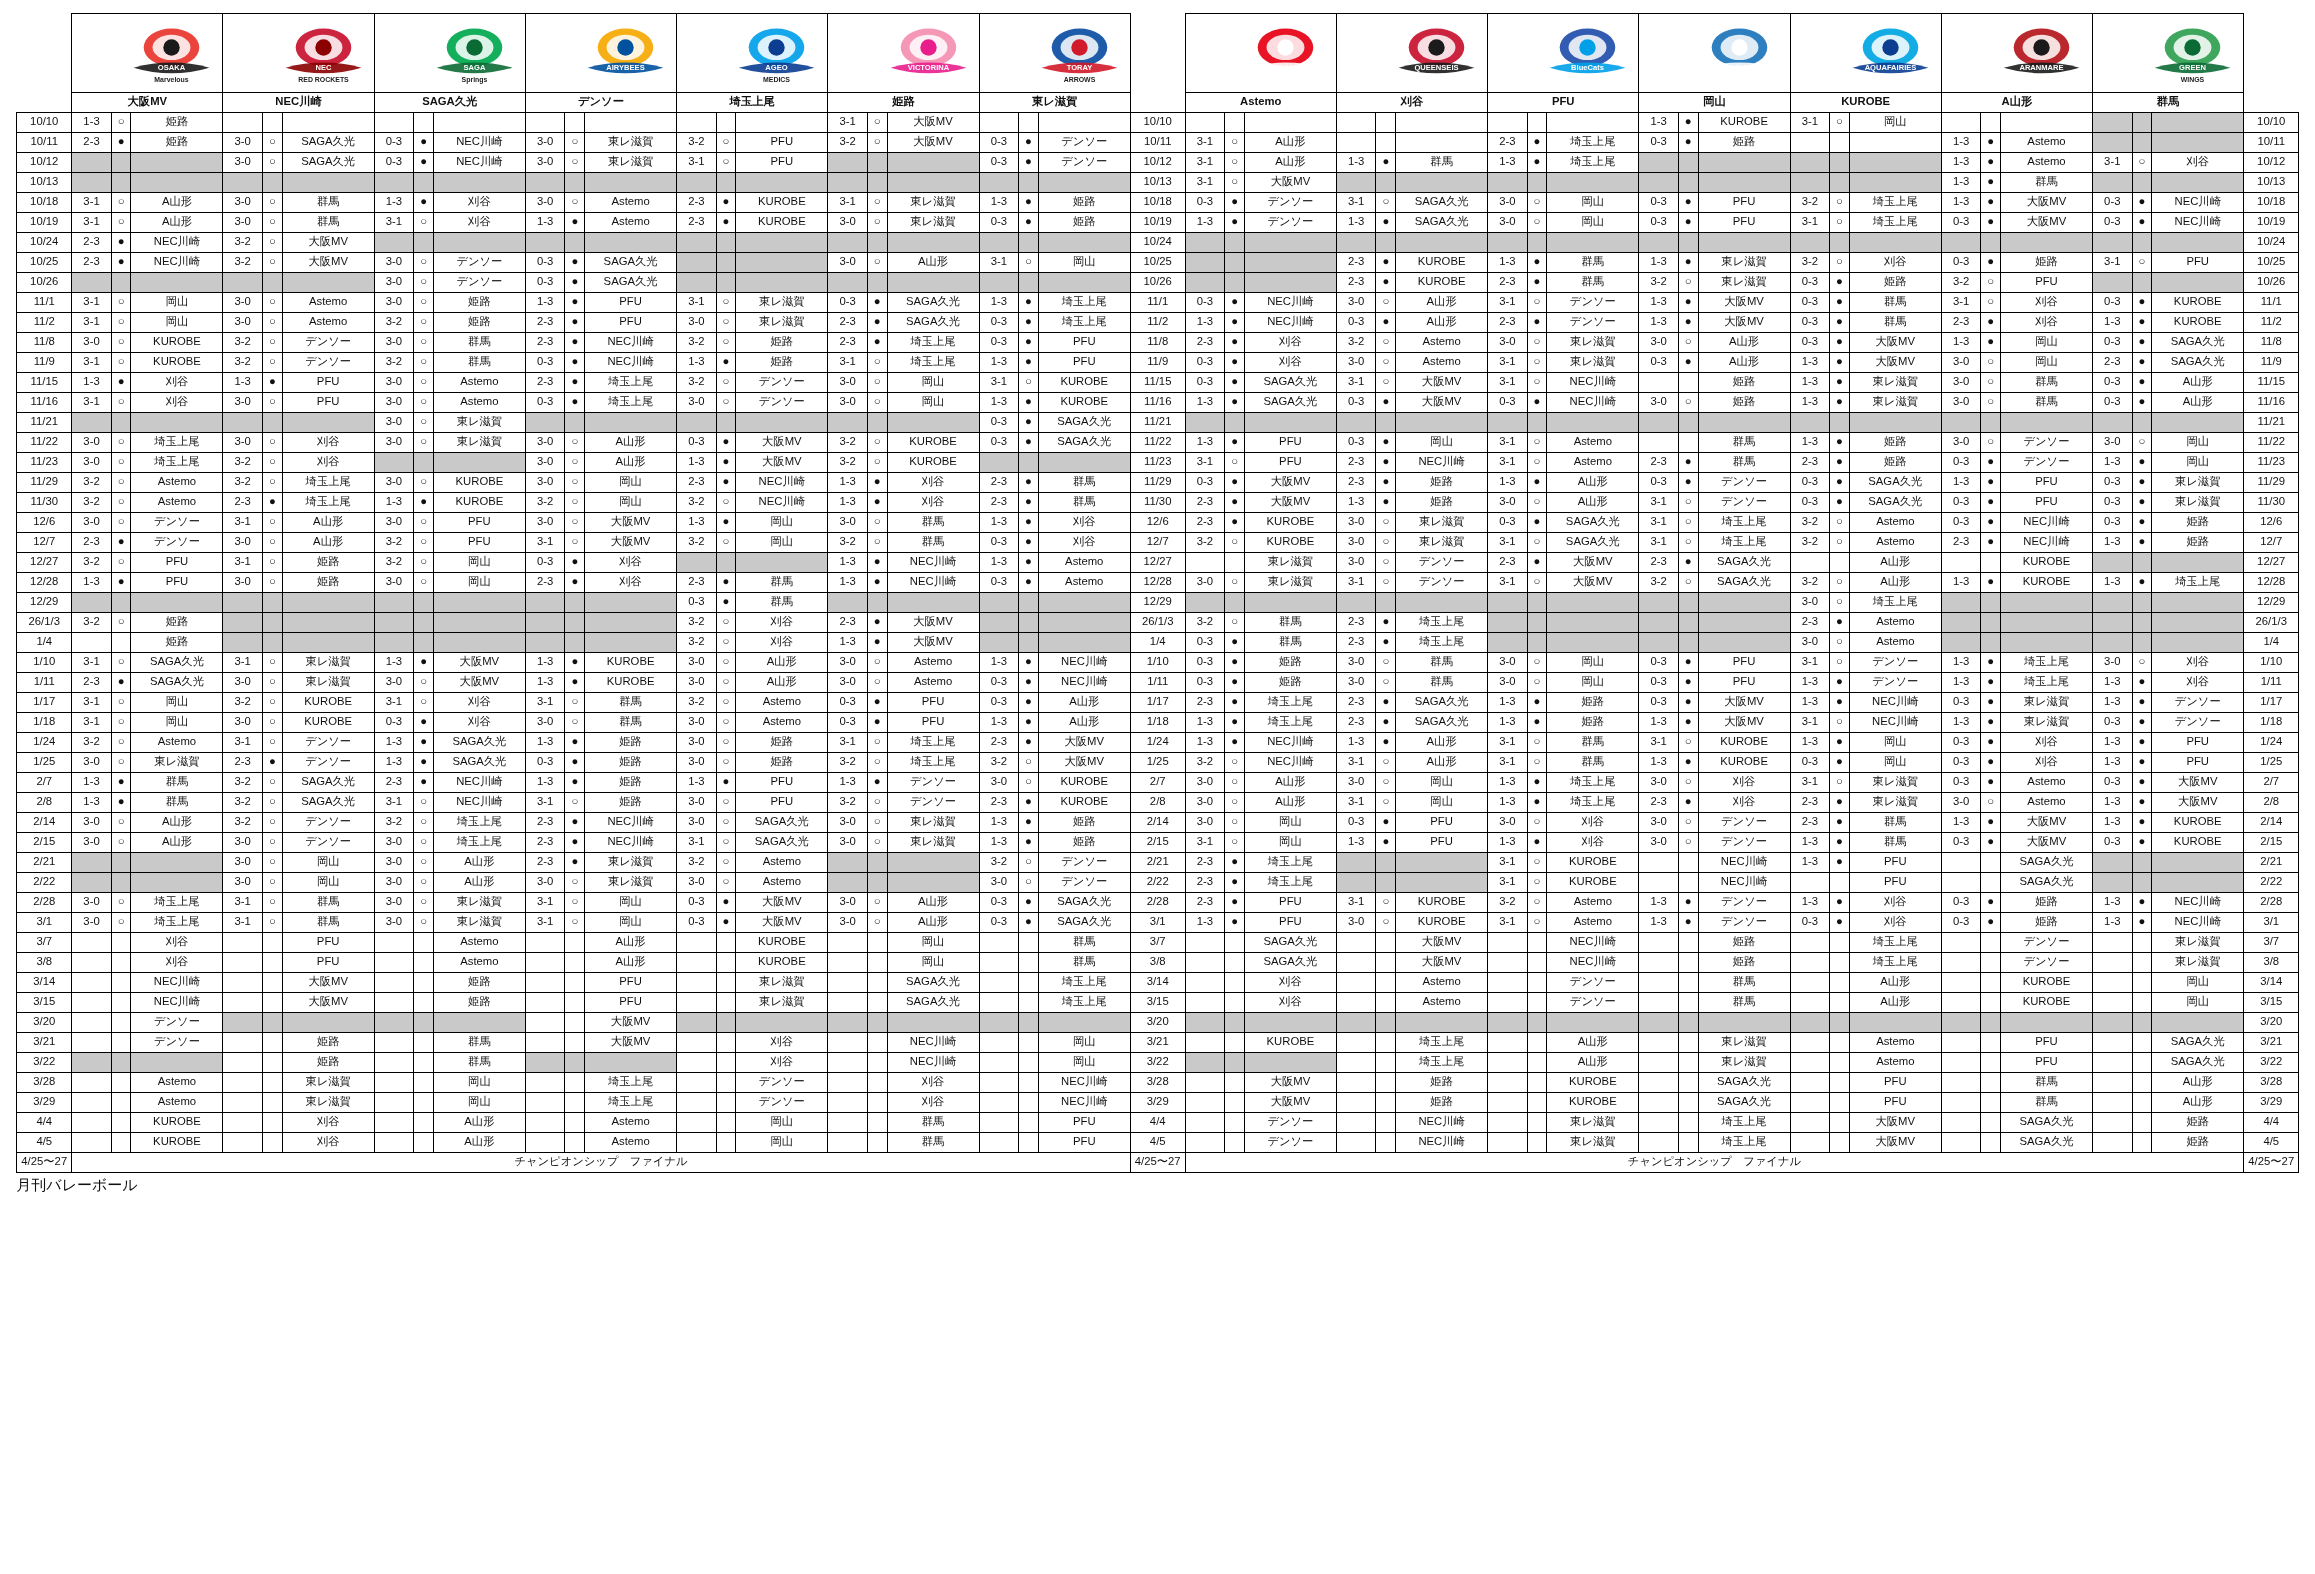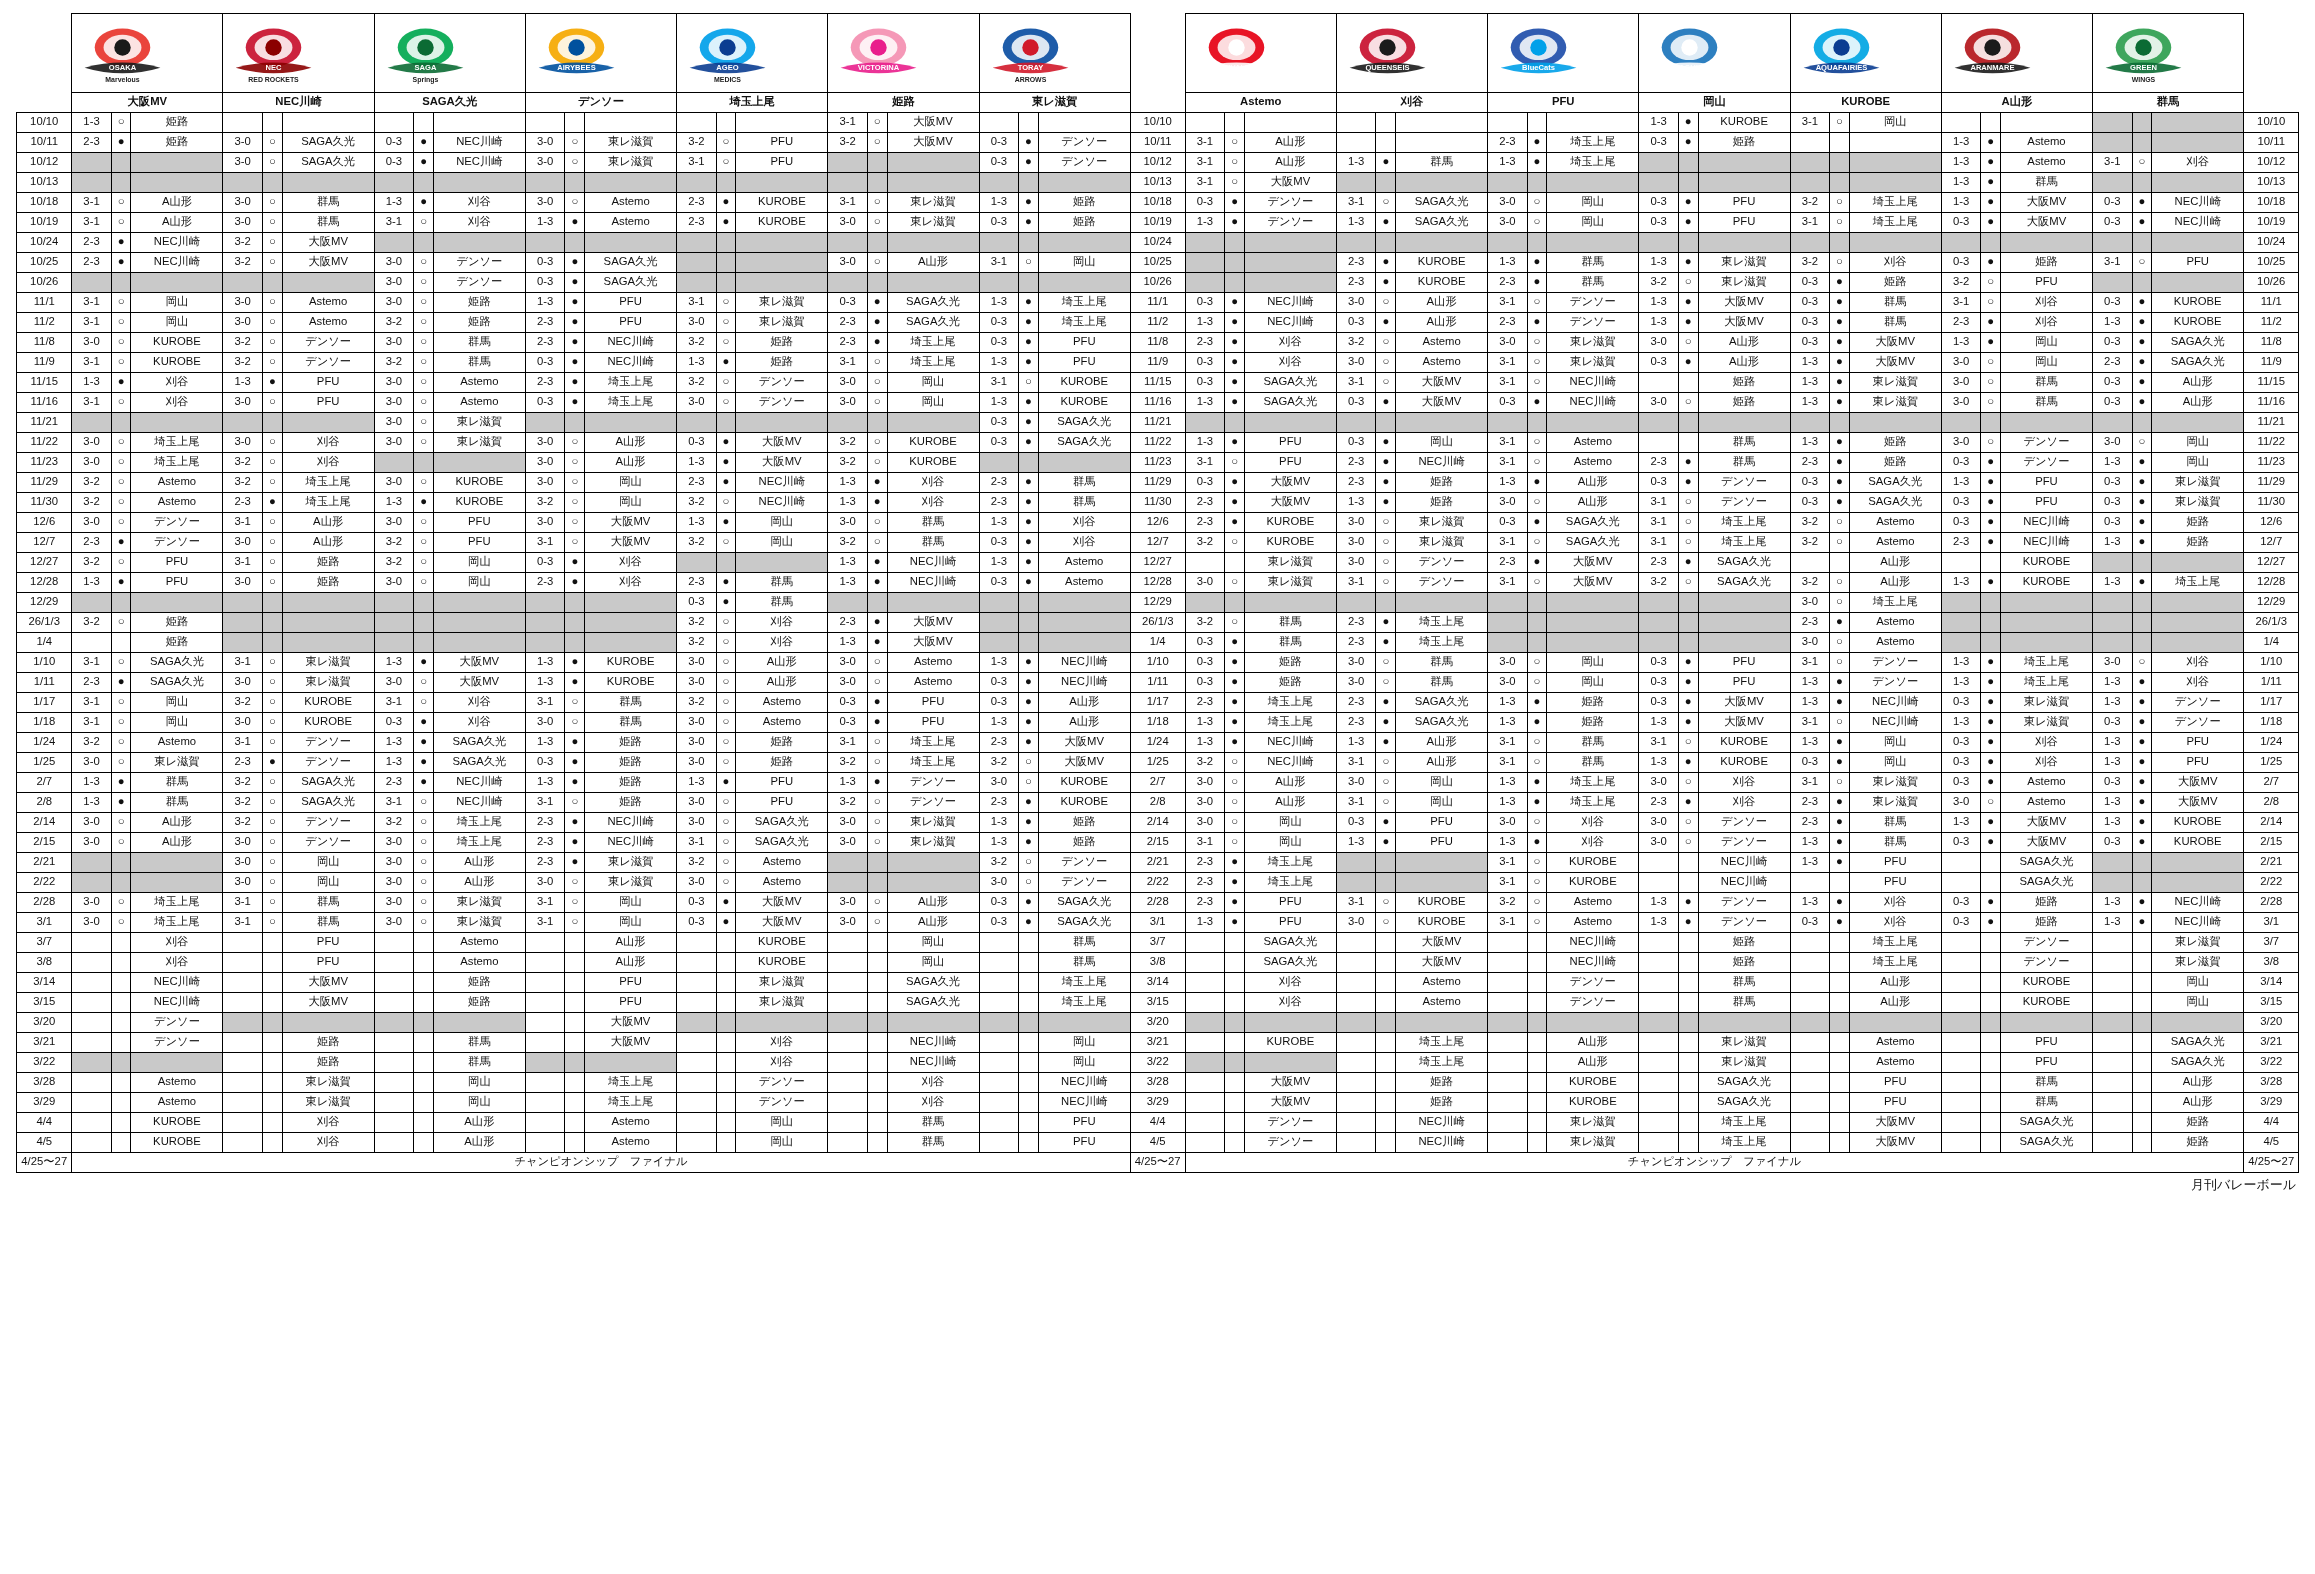--- a/index.html
+++ b/index.html
@@ -30,25 +30,25 @@
   
   col.c-date{width:43px;}
   col.c-score{width:31px;}
   col.c-mark{width:15.4px;}
   col.c-opp{width:72px;}
   
   .logorow td{height:80px;border:0.9px solid #000;background:#fff;padding:0;}
   .logorow td.first{border:none;background:transparent;}
   .namerow td{height:20px;font-size:11.3px;font-weight:bold;}
   .namerow td.first{border:none;background:transparent;}
-  .logo-wrap{display:flex;align-items:center;justify-content:flex-start;height:78px;}
+  .logo-wrap{display:flex;align-items:center;justify-content:flex-end;height:78px;}
   .logo{width:101px;height:67px;display:block;}
   .champ td{height:21px;font-size:11.8px;text-align:center;}
   .footer{
-    text-align:right;font-size:13px;padding-top:3.6px;padding-right:3.6px;
+    text-align:left;font-size:15px;padding-top:3.6px;padding-right:3.6px;
   }
   .nb{border:none !important;background:transparent !important;}
 </style>
 </head>
 <body>
 
 <div id="sheet">
   <table class="sched">
     <colgroup id="cols">
         <col class="c-date">

